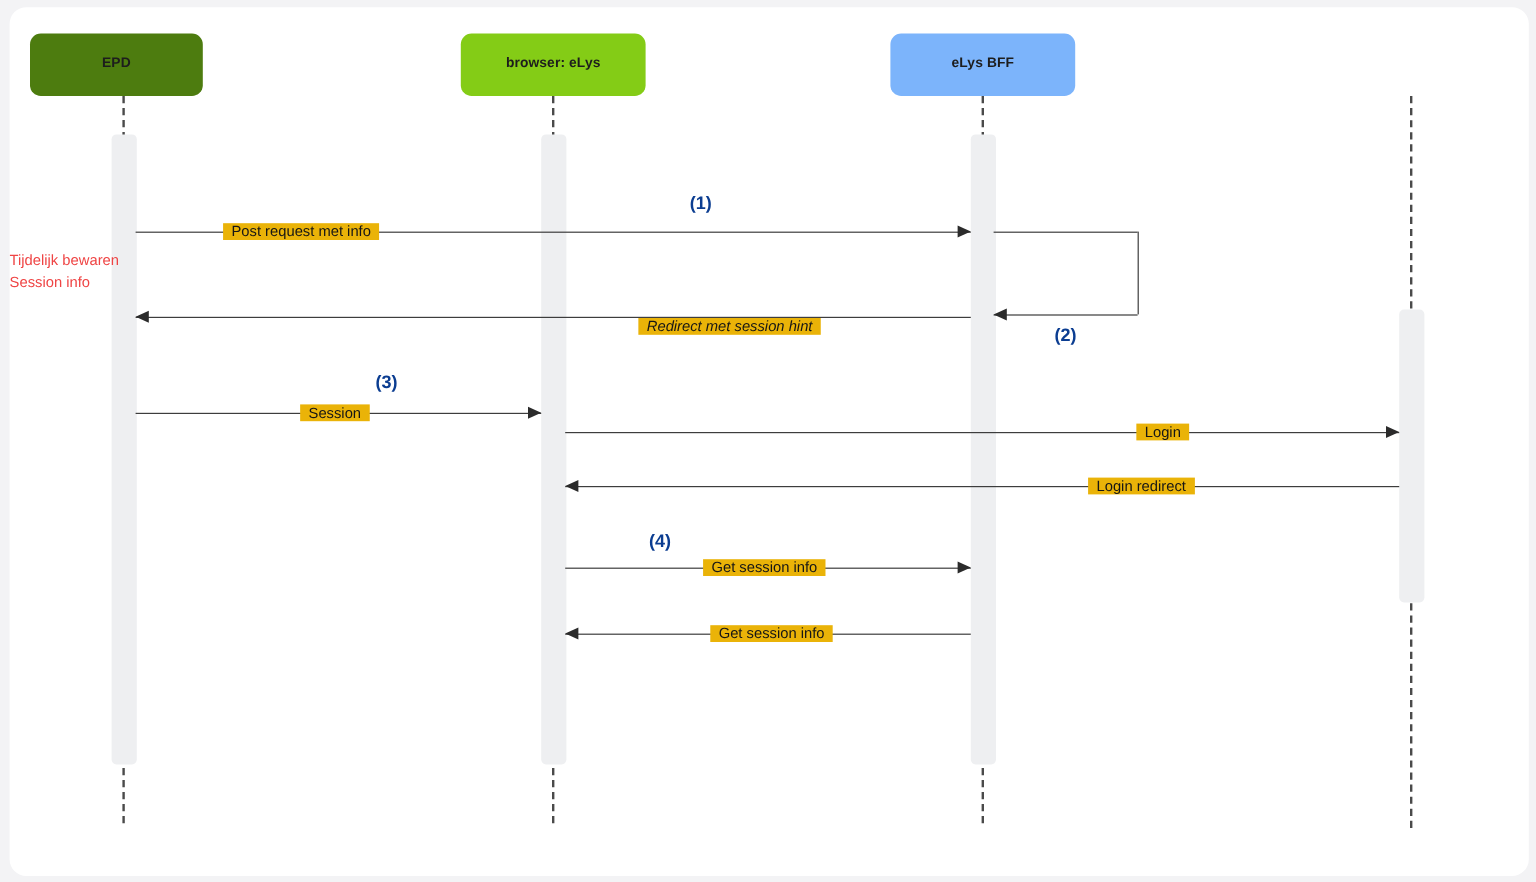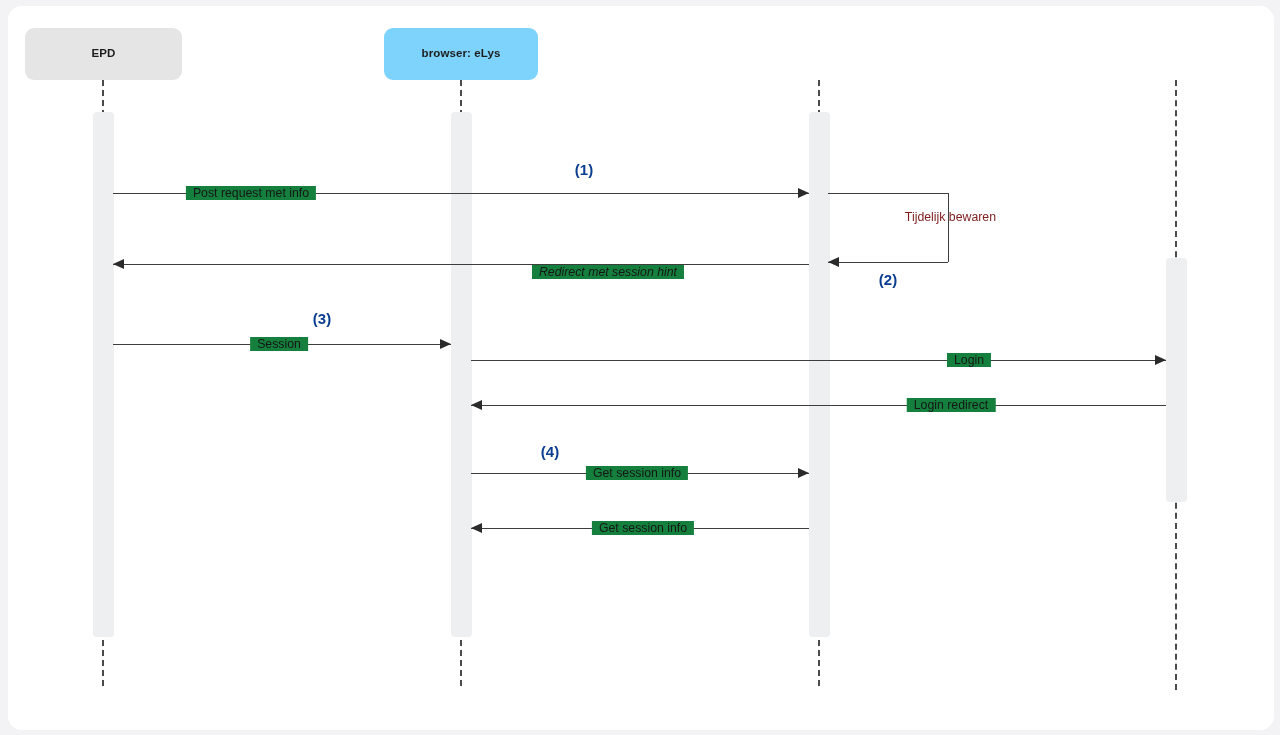--- a/index.html
+++ b/index.html
@@ -73,33 +73,33 @@
     width: 0; height: 0;
     border-top: 5px solid transparent;
     border-bottom: 5px solid transparent;
   }
   .arrowhead.right { border-left: 11px solid #2b2b2b; }
   .arrowhead.left  { border-right: 11px solid #2b2b2b; }
   .msg-label {
     position: absolute;
     font-size: 12.3px;
     color: #161616;
-    background: #15803d;
+    background: #eab308;
     padding: 0 7px;
     white-space: nowrap;
     line-height: 14px;
     transform: translate(-50%, -50%);
   }
   .note-label {
     position: absolute;
     font-size: 12.3px;
-    color: #7f1d1d;
+    color: #ef4444;
     white-space: nowrap;
     line-height: 18px;
-    text-align: right;
+    text-align: left;
   }
   .step-label {
     position: absolute;
     font-size: 15px;
     font-weight: bold;
     color: #0b3d91;
     white-space: nowrap;
     transform: translateX(-50%);
   }
 </style>
@@ -109,25 +109,28 @@
 <div id="canvas">
   <div class="diagram" id="diagram">
       <div class="lifeline" style="left: 94px; top: 74px; height: 606px; border-left-color: rgb(74, 74, 74);"></div>
       <div class="lifeline" style="left: 452px; top: 74px; height: 606px; border-left-color: rgb(74, 74, 74);"></div>
       <div class="lifeline" style="left: 810px; top: 74px; height: 606px; border-left-color: rgb(74, 74, 74);"></div>
       <div class="lifeline" style="left: 1167px; top: 74px; height: 610px; border-left-color: rgb(74, 74, 74);"></div>
       <div class="activation" style="left: 85px; top: 106px; height: 525px; background: rgb(238, 239, 241);"></div>
       <div class="activation" style="left: 443px; top: 106px; height: 525px; background: rgb(238, 239, 241);"></div>
       <div class="activation" style="left: 801px; top: 106px; height: 525px; background: rgb(238, 239, 241);"></div>
       <div class="activation" style="left: 1158px; top: 252px; height: 244px; background: rgb(238, 239, 241);"></div>
-      <div class="participant" style="left: 17px; top: 22px; width: 157px; height: 52px; background: #e5e5e5;">
+      <div class="participant" style="left: 17px; top: 22px; width: 144px; height: 52px; background: #4d7c0f;">
         <span>EPD</span>
       </div>
-      <div class="participant" style="left: 376px; top: 22px; width: 154px; height: 52px; background: #7dd3fc;">
+      <div class="participant" style="left: 376px; top: 22px; width: 154px; height: 52px; background: #84cc16;">
         <span>browser: eLys</span>
+      </div>
+      <div class="participant" style="left: 734px; top: 22px; width: 154px; height: 52px; background: rgb(124, 180, 251);">
+        <span>eLys BFF</span>
       </div>
       <div class="msg-line" style="left: 105px; top: 187px; width: 696px;"></div>
       <div class="arrowhead right" style="top: 182px; left: 790px;"></div>
       <div class="msg-label" style="left: 243px; top: 187px;">Post request met info</div>
       <div class="msg-line" style="left: 105px; top: 258px; width: 696px;"></div>
       <div class="arrowhead left" style="top: 253px; left: 105px;"></div>
       <div class="msg-label" style="left: 600px; top: 266px; font-style: italic;">Redirect met session hint</div>
       <div class="msg-line" style="left: 105px; top: 338px; width: 338px;"></div>
       <div class="arrowhead right" style="top: 333px; left: 432px;"></div>
       <div class="msg-label" style="left: 271px; top: 338px;">Session</div>
@@ -142,19 +145,20 @@
       <div class="msg-label" style="left: 629px; top: 467px;">Get session info</div>
       <div class="msg-line" style="left: 463px; top: 522px; width: 338px;"></div>
       <div class="arrowhead left" style="top: 517px; left: 463px;"></div>
       <div class="msg-label" style="left: 635px; top: 522px;">Get session info</div>
       <div class="msg-line" style="left: 820px; top: 187px; width: 120px;"></div>
       <div class="msg-vline" style="left: 940px; top: 187px; height: 69px;"></div>
       <div class="msg-line" style="left: 820px; top: 256px; width: 120px;"></div>
       <div class="arrowhead left" style="left: 820px; top: 251px;"></div>
       <div class="note-label" style="left: 0px; top: 202px; width: 988px;">
         <div>Tijdelijk bewaren</div>
+        <div>Session info</div>
       </div>
       <div class="step-label" style="left: 576px; top: 155px; color: rgb(11, 61, 145);">(1)</div>
       <div class="step-label" style="left: 880px; top: 265px; color: rgb(11, 61, 145);">(2)</div>
       <div class="step-label" style="left: 314px; top: 304px; color: rgb(11, 61, 145);">(3)</div>
       <div class="step-label" style="left: 542px; top: 437px; color: rgb(11, 61, 145);">(4)</div>
     </div>
 </div>
 
 </body></html>

